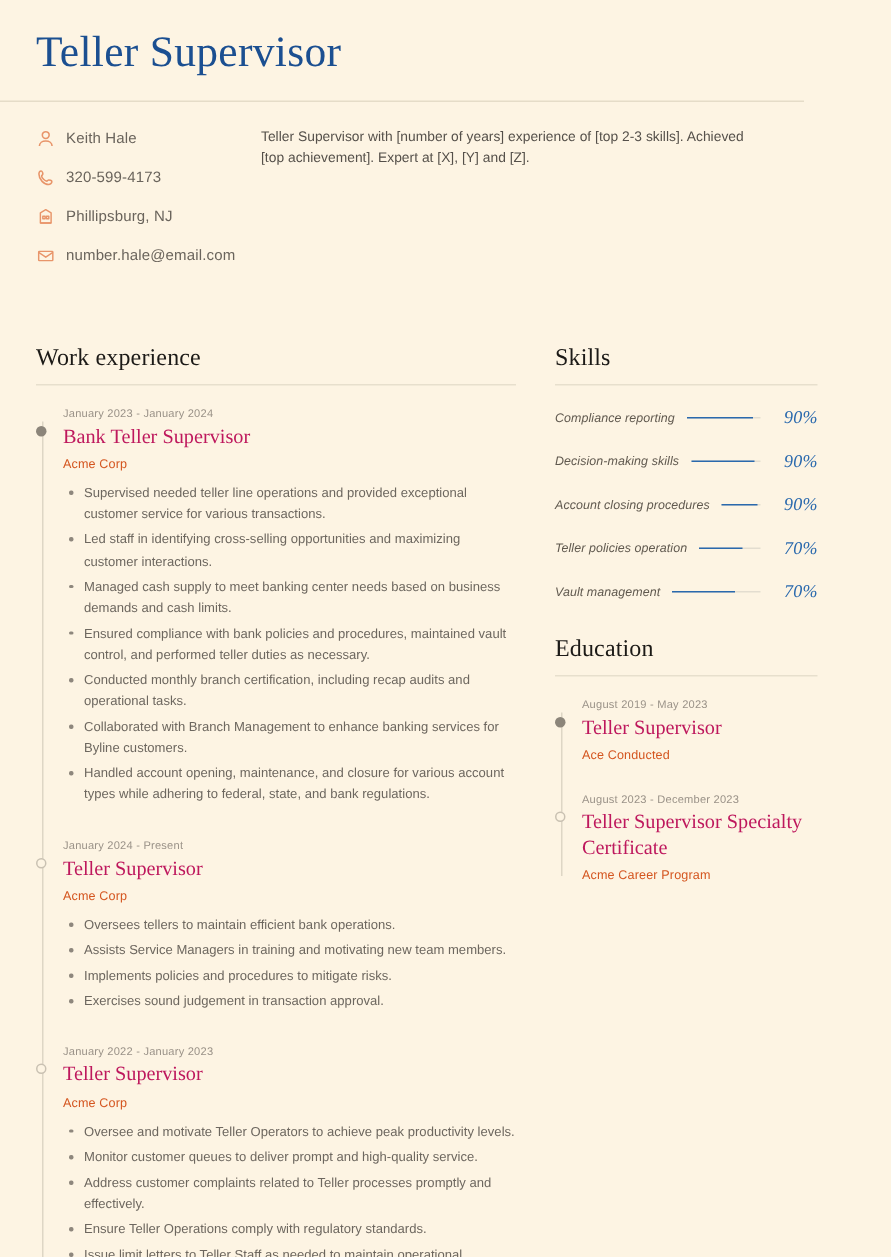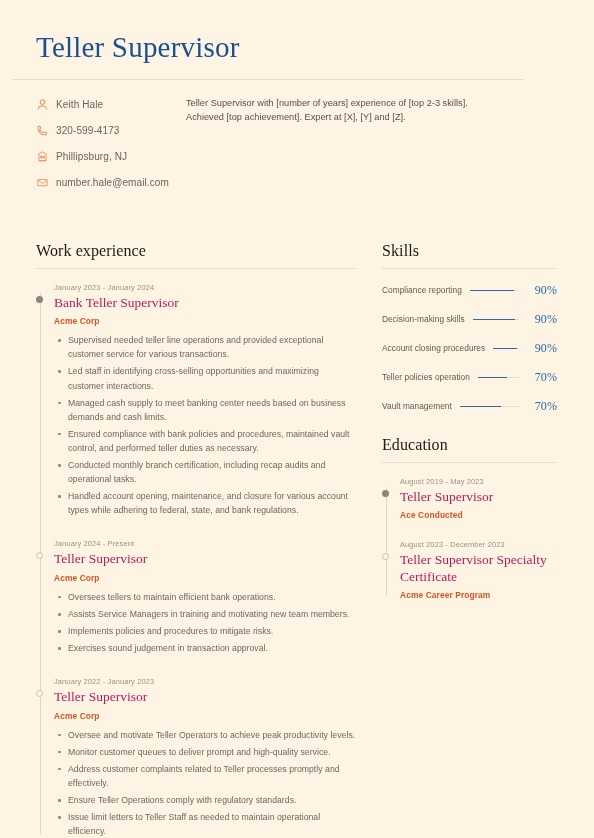--- a/index.html
+++ b/index.html
@@ -11,21 +11,21 @@
   body {
     background: #fdf4e3;
     font-family: "Liberation Sans", sans-serif;
     color: #5d5750;
     -webkit-font-smoothing: antialiased;
   }
   .page {
     position: relative;
     width: 536px;
     height: 838px;
-    padding: 12px;
+    padding: 0;
   }
 
   
   .header {
     padding: 18px 24px 0 24px;
   }
   .resume-title {
     font-family: "Liberation Serif", serif;
     font-size: 29px;
     font-weight: 400;
@@ -148,21 +148,21 @@
   .entry-title {
     font-family: "Liberation Serif", serif;
     font-size: 13.5px;
     font-weight: 400;
     color: #be185d;
     line-height: 1.22;
     margin-bottom: 5px;
   }
   .entry-org {
     font-size: 8.4px;
-    font-weight: bold;
+    font-weight: normal;
     color: #d4551f;
     letter-spacing: 0.1px;
     margin-bottom: 7px;
   }
   .bullets {
     list-style: none;
     padding-left: 14px;
   }
   .bullets li {
     position: relative;
@@ -182,20 +182,21 @@
     border-radius: 50%;
     background: #8e877d;
   }
 
   
   .skill-row {
     display: flex;
     align-items: center;
     margin-bottom: 14px;
     gap: 8px;
+    font-style: italic;
   }
   .skill-name {
     font-size: 8.3px;
     color: #60594f;
     white-space: nowrap;
     letter-spacing: 0.05px;
   }
   .skill-track {
     flex: 1 1 auto;
     height: 1.6px;
@@ -296,20 +297,21 @@
           <span class="marker filled"></span>
           <div class="entry-date">January 2023 - January 2024</div>
           <div class="entry-title">Bank Teller Supervisor</div>
           <div class="entry-org">Acme Corp</div>
           <ul class="bullets">
             <li>Supervised needed teller line operations and provided exceptional customer service for various transactions.</li>
             <li>Led staff in identifying cross-selling opportunities and maximizing customer interactions.</li>
             <li>Managed cash supply to meet banking center needs based on business demands and cash limits.</li>
             <li>Ensured compliance with bank policies and procedures, maintained vault control, and performed teller duties as necessary.</li>
             <li>Conducted monthly branch certification, including recap audits and operational tasks.</li>
+            <li>Collaborated with Branch Management to enhance banking services for Byline customers.</li>
             <li>Handled account opening, maintenance, and closure for various account types while adhering to federal, state, and bank regulations.</li>
           </ul>
         </div>
 
         <div class="entry">
           <span class="marker hollow"></span>
           <div class="entry-date">January 2024 - Present</div>
           <div class="entry-title">Teller Supervisor</div>
           <div class="entry-org">Acme Corp</div>
           <ul class="bullets">

